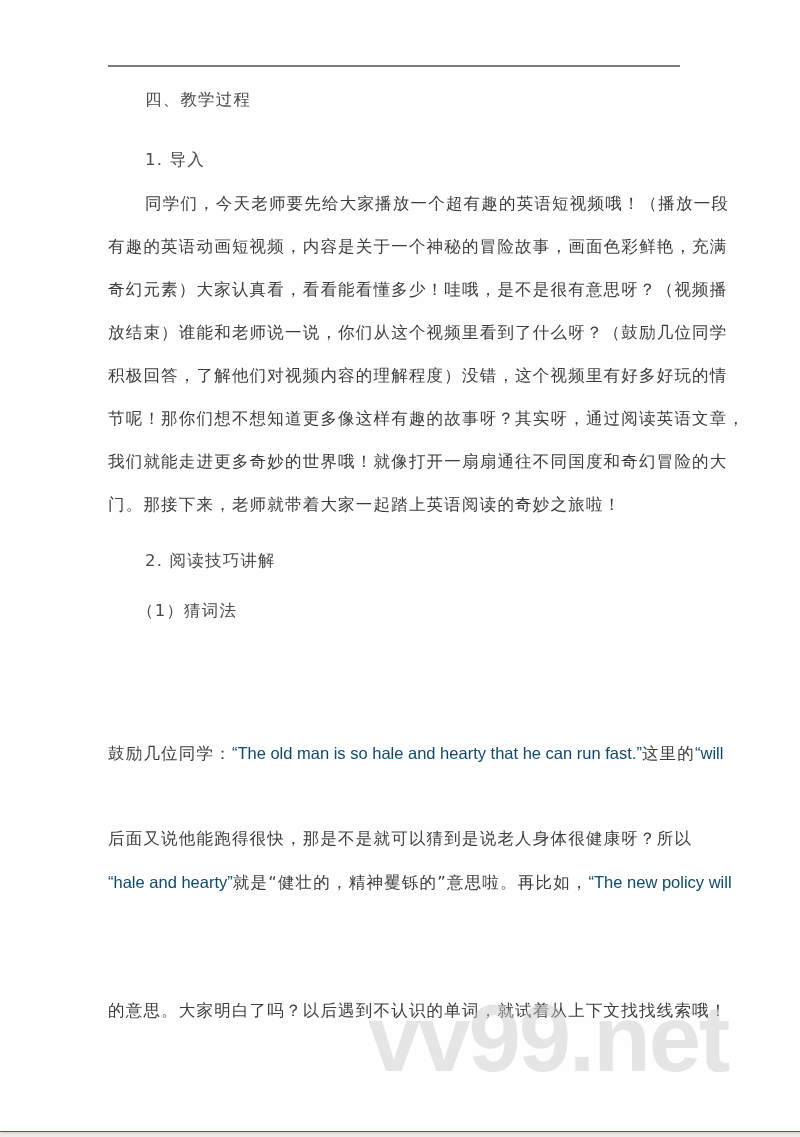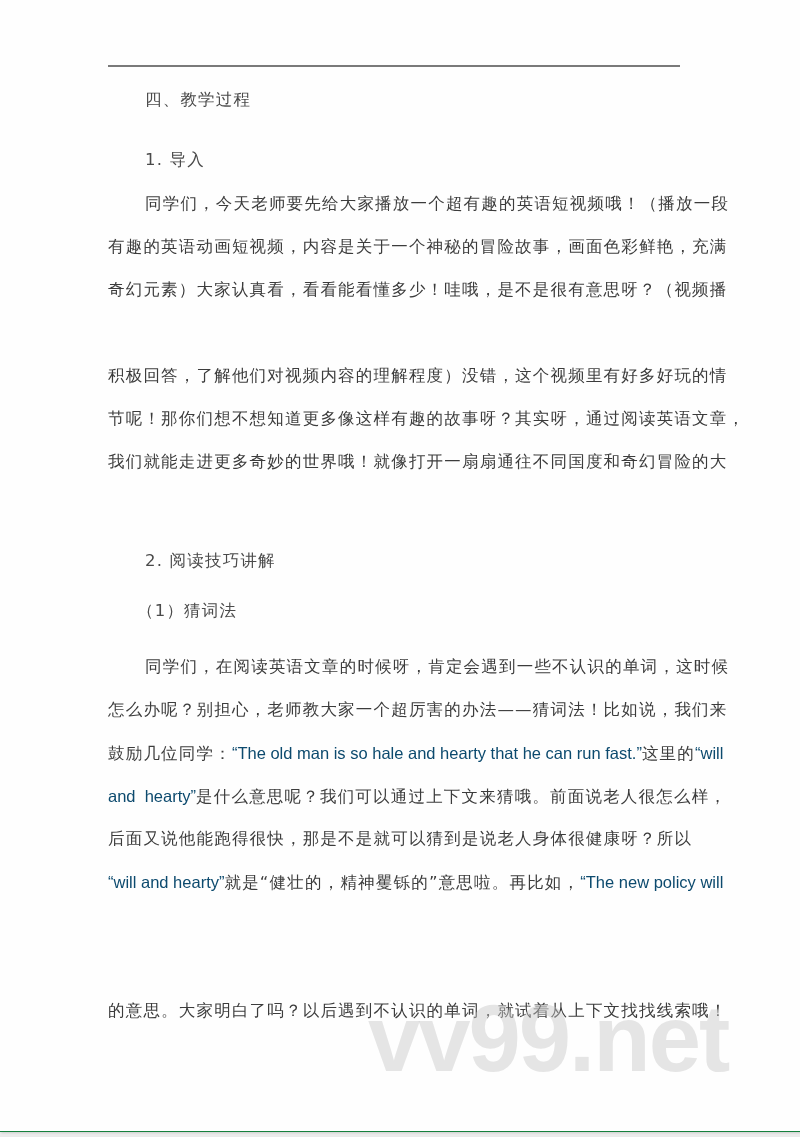--- a/index.html
+++ b/index.html
@@ -48,43 +48,40 @@
 <div class="page">
   <div class="header-rule"></div>
 
   <div class="line indent heading" style="top:89px">四、教学过程</div>
 
   <div class="line indent heading" style="top:149px">1. 导入</div>
 
   <div class="line indent" style="top:193px">同学们，今天老师要先给大家播放一个超有趣的英语短视频哦！（播放一段</div>
   <div class="line" style="top:236px">有趣的英语动画短视频，内容是关于一个神秘的冒险故事，画面色彩鲜艳，充满</div>
   <div class="line" style="top:279px">奇幻元素）大家认真看，看看能看懂多少！哇哦，是不是很有意思呀？（视频播</div>
+  <div class="line" style="top:322px">放结束）谁能和老师说一说，你们从这个视频里看到了什么呀？（鼓励几位同学</div>
   <div class="line" style="top:365px">积极回答，了解他们对视频内容的理解程度）没错，这个视频里有好多好玩的情</div>
   <div class="line" style="top:408px">节呢！那你们想不想知道更多像这样有趣的故事呀？其实呀，通过阅读英语文章，</div>
   <div class="line" style="top:451px">我们就能走进更多奇妙的世界哦！就像打开一扇扇通往不同国度和奇幻冒险的大</div>
+  <div class="line" style="top:494px">门。那接下来，老师就带着大家一起踏上英语阅读的奇妙之旅啦！</div>
 
   <div class="line indent heading" style="top:550px">2. 阅读技巧讲解</div>
 
   <div class="line heading" style="left:137px; top:600px">（1）猜词法</div>
 
-  <div class="line indent" style="top:656px">同学们，在阅读英语文章的时候呀，肯定会遇到一些不认识的单词，这时候</div>
-  <div class="line" style="top:699px">怎么办呢？别担心，老师教大家一个超厉害的办法——猜词法！比如说，我们来</div>
 
   <div class="line" style="top:742px">
     <span>鼓励几位同学：</span><span class="en">“The old man is so hale and hearty that he can run fast.”</span><span>这里的</span><span class="en">“will</span>
   </div>
 
-  <div class="line" style="top:785px">
-    <span class="en" style="white-space:pre">and  hearty”</span><span>是什么意思呢？我们可以通过上下文来猜哦。前面说老人很怎么样，</span>
-  </div>
 
   <div class="line" style="top:828px">后面又说他能跑得很快，那是不是就可以猜到是说老人身体很健康呀？所以</div>
 
   <div class="line" style="top:871px">
-    <span class="en">“will and hearty”</span><span>就是“健壮的，精神矍铄的”意思啦。再比如，</span><span class="en">“The new policy will</span>
+    <span class="en">“hale and hearty”</span><span>就是“健壮的，精神矍铄的”意思啦。再比如，</span><span class="en">“The new policy will</span>
   </div>
 
 
 
   <div class="line" style="top:1000px">的意思。大家明白了吗？以后遇到不认识的单词，就试着从上下文找找线索哦！</div>
 
   <div class="watermark">vv99.net</div>
 </div>
 
 </body></html>

